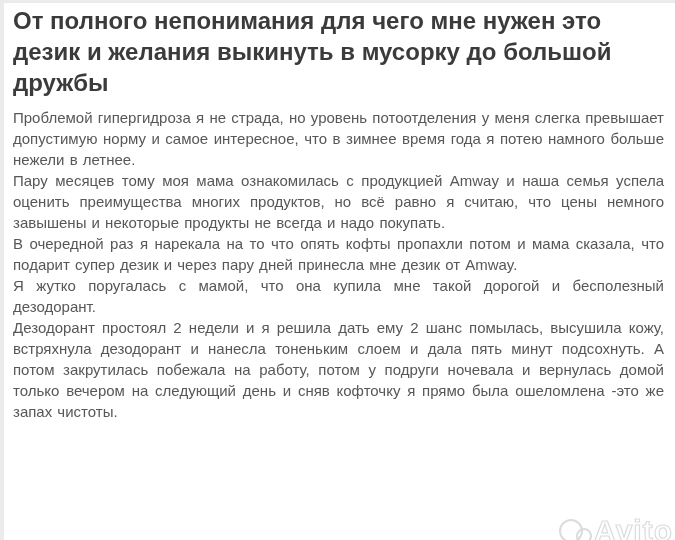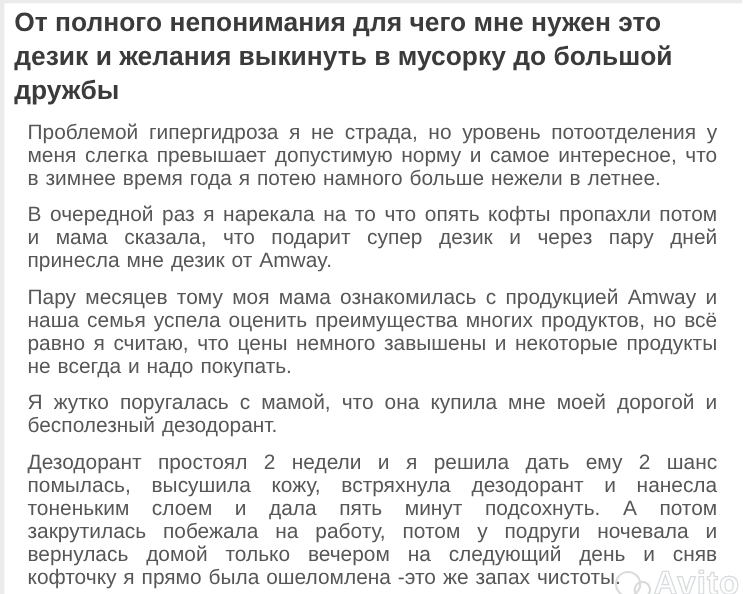--- a/index.html
+++ b/index.html
@@ -25,22 +25,22 @@
   }
   .article-title{
     margin:0 0 9px 0;
     font-size:24px;
     line-height:31px;
     font-weight:bold;
     color:var(--heading-color);
     text-align:left;
   }
   .article-body p{
-    margin:12px;
-    font-size:19px;
+    margin:0;
+    font-size:15px;
     line-height:21px;
     color:var(--body-color);
     text-align:justify;
     word-spacing:1px;
   }
   .watermark{
     position:absolute;
     right:2px;bottom:-8px;
     display:flex;
     align-items:center;
@@ -68,23 +68,23 @@
 
 <div class="screenshot">
   <div class="edge-top"></div>
   <div class="edge-left"></div>
 
   <div class="content">
     <h1 class="article-title">От полного непонимания для чего мне нужен это дезик и желания выкинуть в мусорку до большой дружбы</h1>
 
     <div class="article-body">
       <p>Проблемой гипергидроза я не страда, но уровень потоотделения у меня слегка превышает допустимую норму и самое интересное, что в зимнее время года я потею намного больше нежели в летнее.</p>
+      <p>Пару месяцев тому моя мама ознакомилась с продукцией Amway и наша семья успела оценить преимущества многих продуктов, но всё равно я считаю, что цены немного завышены и некоторые продукты не всегда и надо покупать.</p>
       <p>В очередной раз я нарекала на то что опять кофты пропахли потом и мама сказала, что подарит супер дезик и через пару дней принесла мне дезик от Amway.</p>
-      <p>Пару месяцев тому моя мама ознакомилась с продукцией Amway и наша семья успела оценить преимущества многих продуктов, но всё равно я считаю, что цены немного завышены и некоторые продукты не всегда и надо покупать.</p>
-      <p>Я жутко поругалась с мамой, что она купила мне моей дорогой и бесполезный дезодорант.</p>
+      <p>Я жутко поругалась с мамой, что она купила мне такой дорогой и бесполезный дезодорант.</p>
       <p>Дезодорант простоял 2 недели и я решила дать ему 2 шанс помылась, высушила кожу, встряхнула дезодорант и нанесла тоненьким слоем и дала пять минут подсохнуть. А потом закрутилась побежала на работу, потом у подруги ночевала и вернулась домой только вечером на следующий день и сняв кофточку я прямо была ошеломлена -это же запах чистоты.</p>
     </div>
   </div>
 
   <div class="watermark">
     <span class="wm-circle big"></span>
     <span class="wm-circle small"></span>
     <span class="wm-text">Avito</span>
   </div>
 </div>

